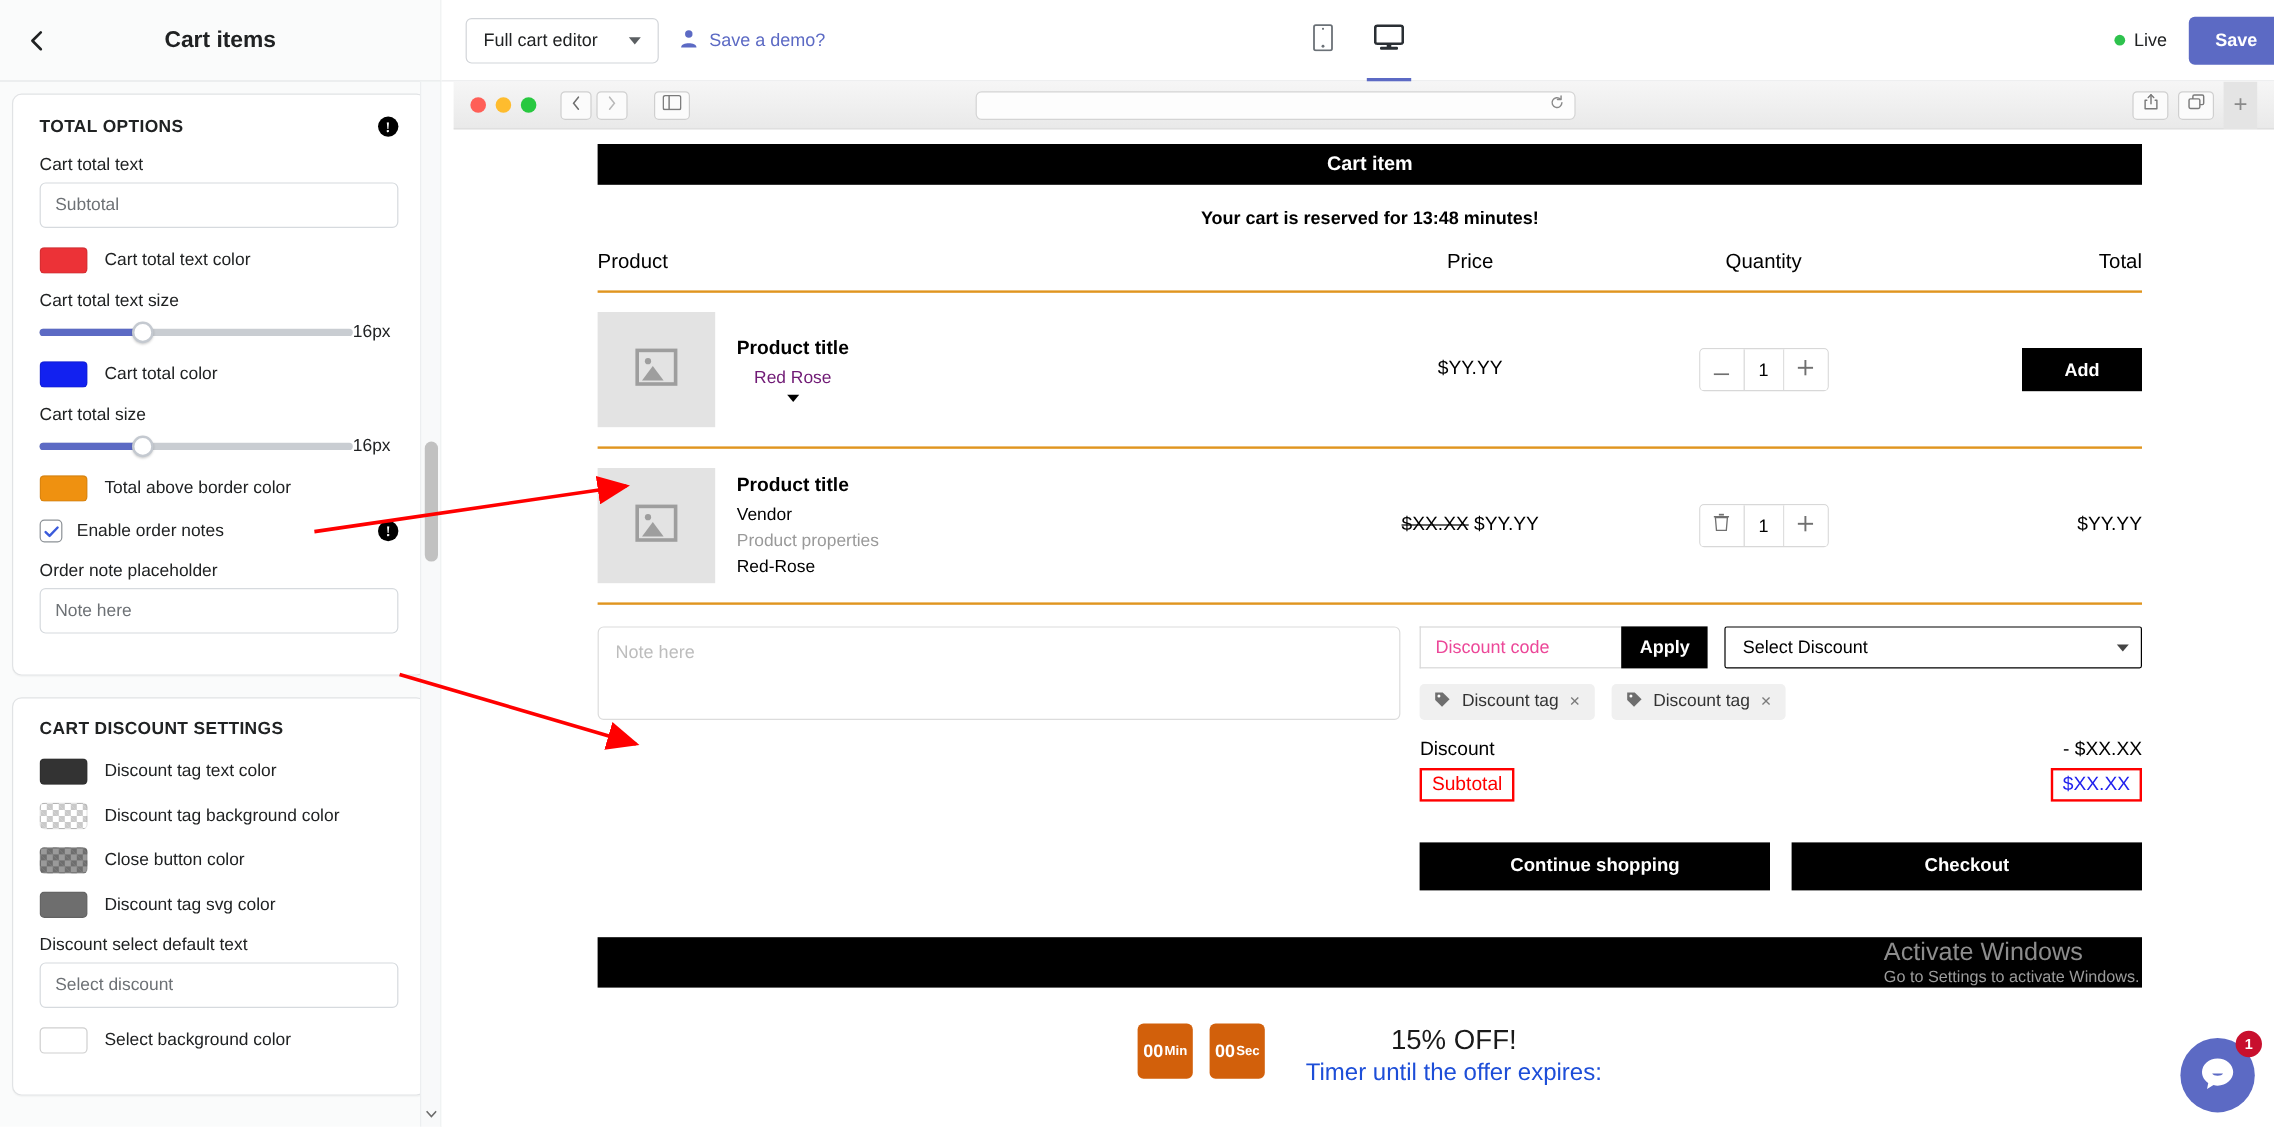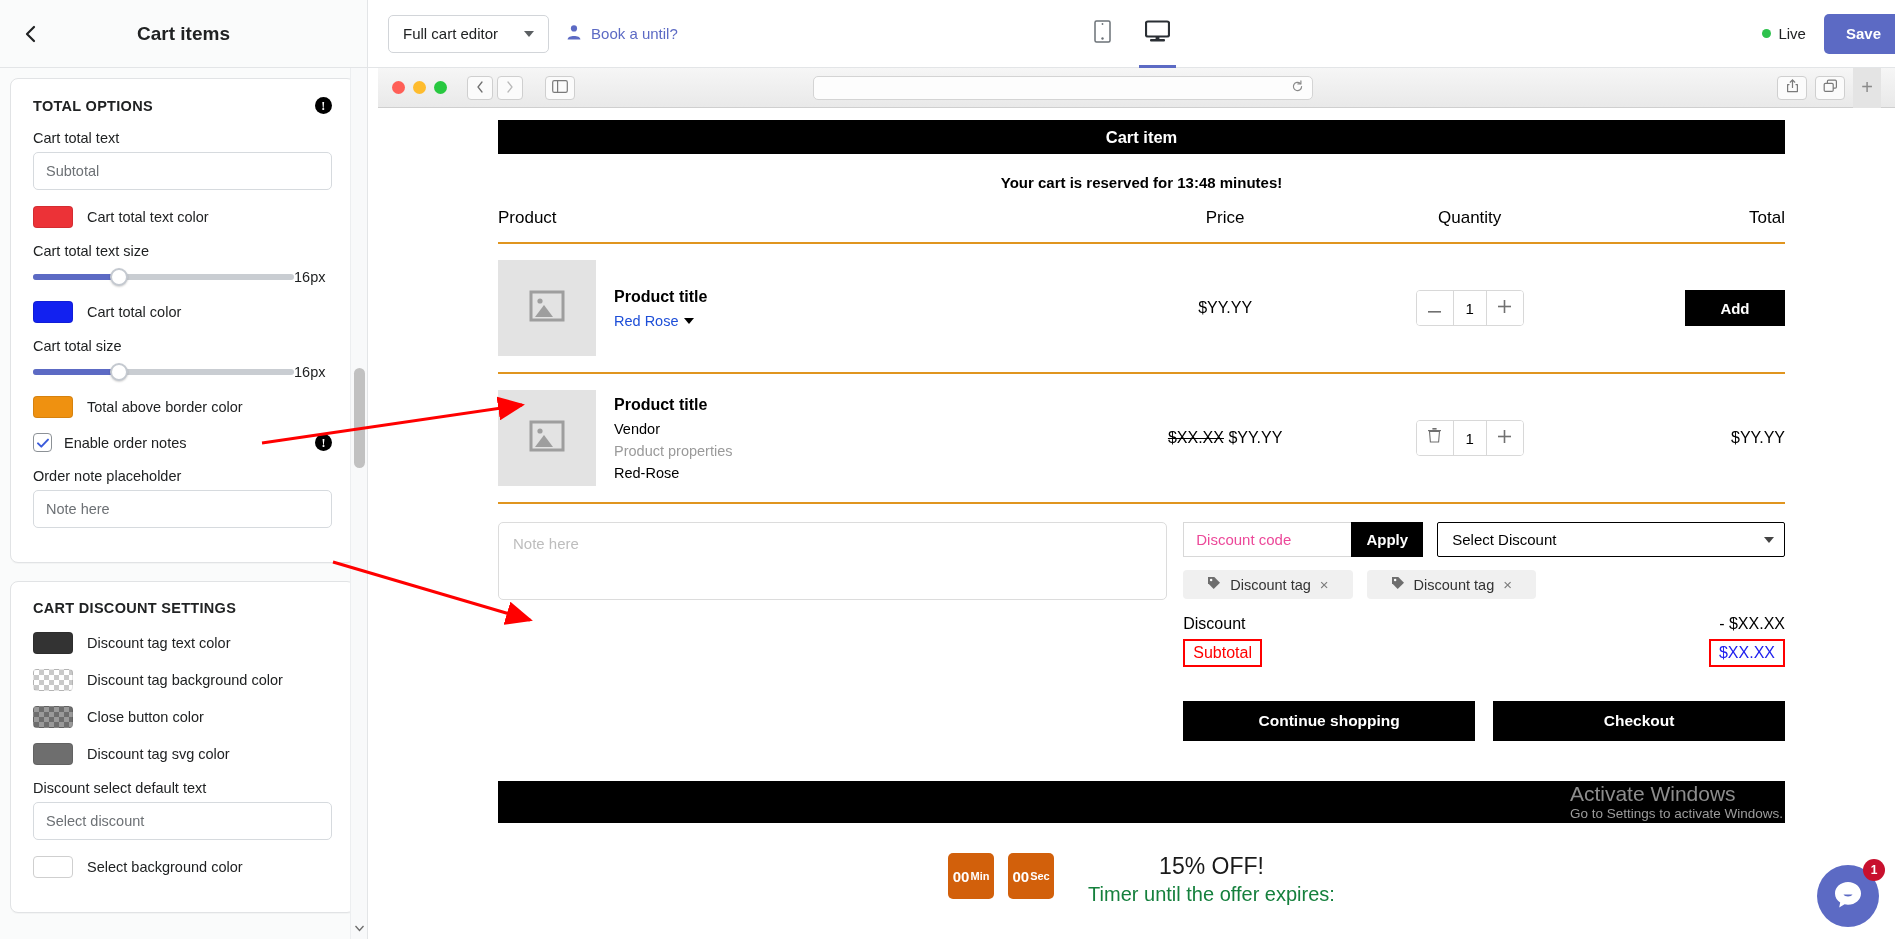--- a/index.html
+++ b/index.html
@@ -245,21 +245,21 @@
 
   .cart-row { display: flex; align-items: center; padding: 16px 0; border-bottom: 2px solid #e0951f; }
   .thumb {
     width: 98px; height: 96px; background: #e3e3e3;
     display: flex; align-items: center; justify-content: center; flex: none;
   }
   .prod-info { padding-left: 18px; }
   .prod-title { font-size: 16px; font-weight: 700; color: #000; margin-bottom: 7px; }
   .prod-sub { font-size: 14.5px; color: #000; margin-bottom: 6px; }
   .prod-sub.muted { color: #9a9a9a; }
-  .variant-select { font-size: 14.5px; color: #1d4ed8; display: flex; align-items: center; gap: 6px; cursor: pointer; }
+  .variant-select { font-size: 14.5px; color: #701a75; display: flex; align-items: center; gap: 6px; cursor: pointer; flex-direction: column; }
   .price-cell { font-size: 16px; color: #000; }
   .price-old { text-decoration: line-through; }
   .qty-box {
     display: inline-flex; border: 1px solid #d8d8d8; border-radius: 4px;
     overflow: hidden; height: 36px; align-items: stretch;
   }
   .qty-btn {
     width: 36px; display: flex; align-items: center; justify-content: center;
     background: #fff; cursor: pointer; color: #707070; font-size: 17px;
   }
@@ -293,22 +293,22 @@
     font-size: 15px; font-weight: 700; cursor: pointer;
     font-family: "Liberation Sans", sans-serif;
   }
   .disc-select {
     flex: 1; height: 35px; border: 1px solid #000; border-radius: 2px;
     display: flex; align-items: center; justify-content: space-between;
     padding: 0 10px 0 14px; font-size: 15px; color: #000; cursor: pointer;
   }
   .tags { display: flex; gap: 14px; margin-top: 13px; }
   .tag {
-    display: flex; align-items: center; gap: 9px;
-    background: #f0f0f0; border-radius: 4px; padding: 6px 24px;
+    display: flex; gap: 9px;
+    background: #f0f0f0; border-radius: 4px; padding: 6px 12px;
     font-size: 14.5px; color: #333; cursor: default;
   }
   .tag .x { color: #7b7b7b; font-size: 15px; cursor: pointer; }
   .sum-line {
     display: flex; justify-content: space-between; align-items: center;
     font-size: 16px; color: #000; margin-top: 16px;
   }
   .hl-red {
     border: 2px solid #ff0000; padding: 3px 8px;
     color: #ff0000; font-size: 16px;
@@ -333,21 +333,21 @@
   .timer-boxes { display: flex; gap: 14px; }
   .tbox {
     width: 46px; height: 46px; background: #d2600b; border-radius: 5px;
     color: #fff; display: flex; flex-direction: row; align-items: center;
     justify-content: center; gap: 1px;
   }
   .tbox .num { font-size: 15px; font-weight: 700; line-height: 1; }
   .tbox .unit { font-size: 11px; font-weight: 700; line-height: 1; }
   .timer-text { text-align: center; }
   .timer-off { font-size: 23px; color: #1a1a1a; }
-  .timer-sub { font-size: 20px; color: #15803d; margin-top: 3px; }
+  .timer-sub { font-size: 20px; color: #1d4ed8; margin-top: 3px; }
 
   
   .watermark {
     position: absolute; right: 112px; bottom: 118px;
     text-align: left; pointer-events: none;
   }
   .wm1 { font-size: 21px; color: #8d8d8d; line-height: 1.15; }
   .wm2 { font-size: 13.5px; color: #9c9c9c; }
 
   
@@ -497,21 +497,21 @@
         <span class="caret"></span>
       </div>
 
       <div class="demo-link">
         <span>
           <svg width="18" height="18" viewBox="0 0 18 18">
             <circle cx="9" cy="5.4" r="3.1" fill="#5c6ac4"></circle>
             <path d="M2.6 16.5 C2.6 11.9 15.4 11.9 15.4 16.5 Z" fill="#5c6ac4"></path>
           </svg>
         </span>
-        <span>Book a until?</span>
+        <span>Save a demo?</span>
       </div>
 
       <div class="device-toggle">
         <div class="device-btn">
           <span>
             <svg width="17" height="23" viewBox="0 0 17 23">
               <rect x="1" y="1" width="15" height="21" rx="1.5" fill="none" stroke="#6b7177" stroke-width="1.5"></rect>
               <circle cx="8.5" cy="4" r="0.9" fill="#6b7177"></circle>
               <circle cx="8.5" cy="18.5" r="1.2" fill="#6b7177"></circle>
             </svg>

